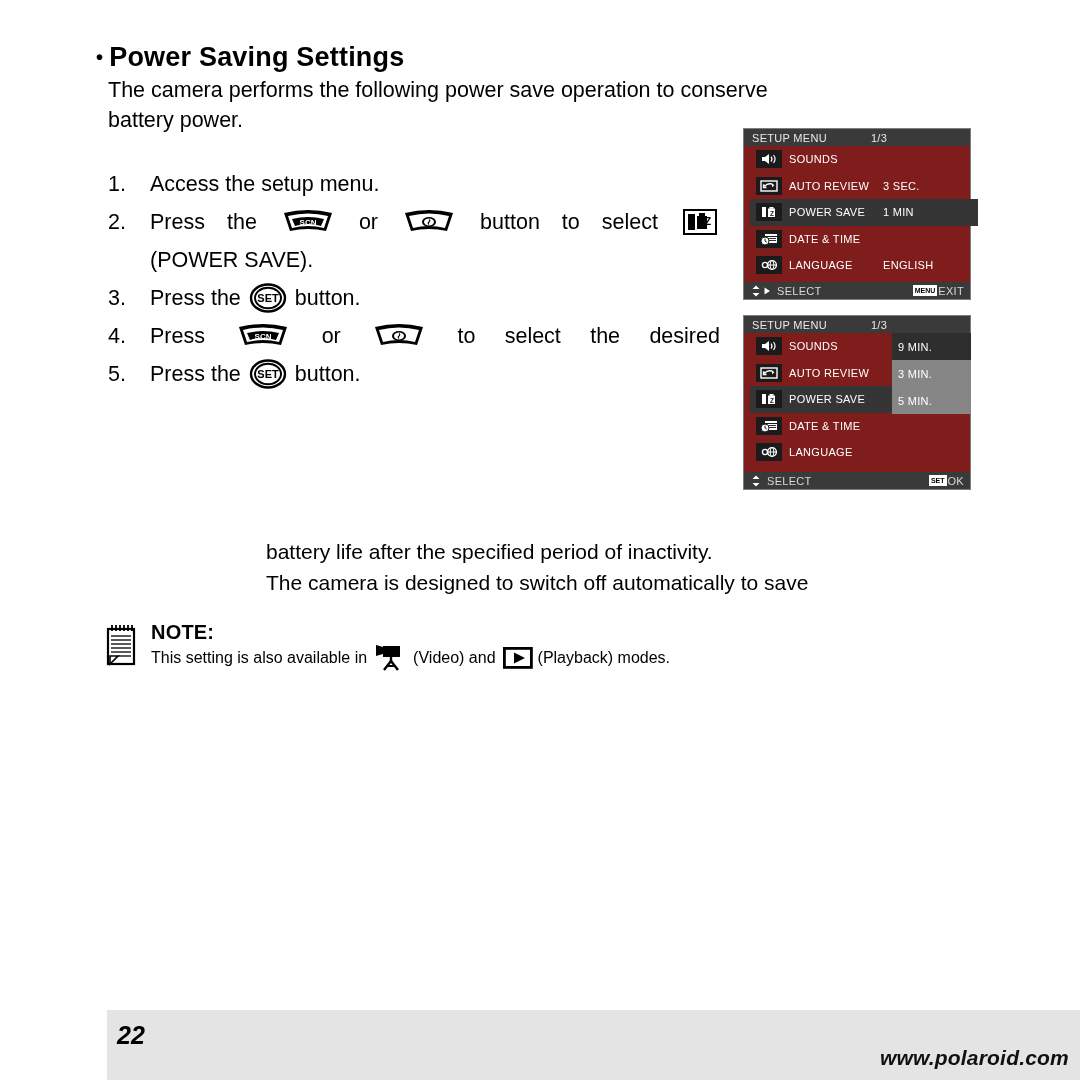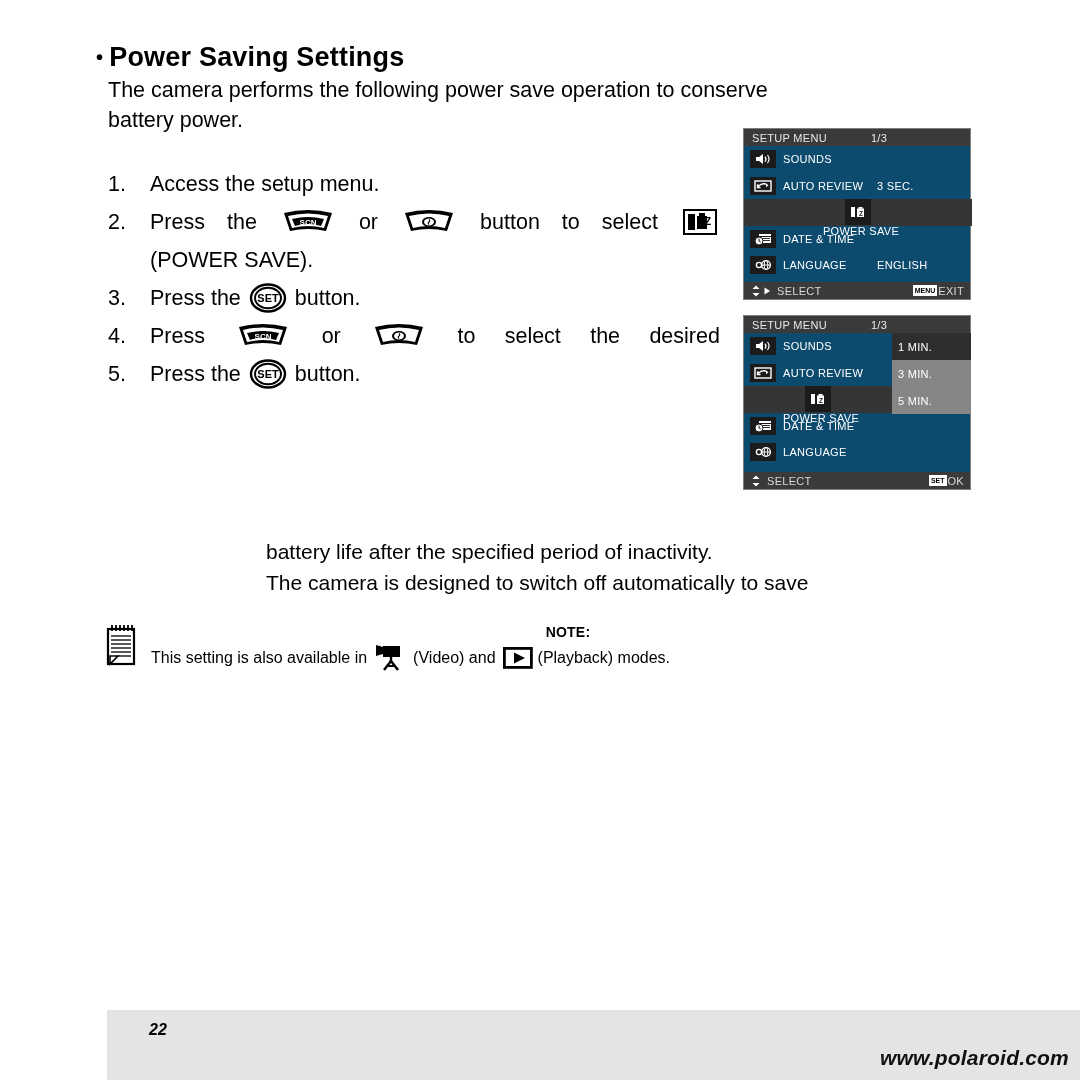--- a/index.html
+++ b/index.html
@@ -54,48 +54,48 @@
   .icon-powersave{
     display:inline-block;vertical-align:-7px;
     width:34px;height:28px;margin:0 3px;
   }
   .icon-powersave svg{display:block;}
 
   
   .lcd{
     position:absolute;
     width:228px;
-    background:#0c4a6e;
+    background:#7f1d1d;
     border:1px solid #7d7d7d;
     font-size:11px;
     color:#ffffff;
     box-sizing:border-box;
   }
   #lcd1{left:743px;top:128px;height:172px;}
   #lcd2{left:743px;top:315px;height:175px;}
 
   .lcd-title{
     height:17px;background:#3a3a3a;color:#e9e9e9;
     display:flex;align-items:center;
     font-size:11px;letter-spacing:.3px;
     padding-left:8px;
   }
   .lcd-title .pg{margin-left:44px;}
 
   .lcd-body{position:relative;}
-  .lcd-rows{width:100%;}
+  .lcd-rows{width:100%;padding-left:6px;}
   .lcd-row{
     display:flex;align-items:center;
     height:26.5px;
     padding-left:6px;
     box-sizing:border-box;
   }
   #lcd1 .lcd-row{width:228px;}
   #lcd2 .lcd-row{width:148px;}
-  .lcd-row.sel{background:#353535;flex-direction:column;}
+  .lcd-row.sel{background:#353535;}
   .ricon{
     width:26px;height:18px;background:#1b1b1b;
     display:flex;align-items:center;justify-content:center;
     flex:0 0 26px;margin-right:7px;
   }
   .ricon svg{display:block;}
   .rlabel{
     flex:0 0 94px;letter-spacing:.3px;font-size:11px;color:#ffffff;
     white-space:nowrap;
   }
@@ -140,40 +140,39 @@
   }
   .minblock .desc{margin-left:158px;}
 
   
   .note{
     position:absolute;left:105px;top:620px;width:880px;
   }
   .note-icon{position:absolute;left:0;top:4px;width:32px;height:42px;}
   .note-icon svg{display:block;}
   .note-title{
-    margin-left:46px;font-size:14px;font-weight:bold;letter-spacing:.2px;
+    margin-left:46px;font-size:20px;font-weight:bold;letter-spacing:.2px;
     line-height:24px;
-    text-align:center;
   }
   .note-text{
     margin-left:46px;font-size:16px;line-height:28px;
     display:flex;align-items:center;flex-wrap:nowrap;white-space:nowrap;
   }
   .ic-video{display:inline-block;width:34px;height:26px;margin:0 5px 0 7px;vertical-align:-5px;}
   .ic-play{display:inline-block;width:30px;height:22px;margin:0 5px 0 7px;vertical-align:-3px;}
   .ic-video svg,.ic-play svg{display:block;}
 
   
   .footer{
     position:absolute;left:107px;top:1010px;width:973px;height:70px;
     background:#e4e4e4;
   }
   .footer .pageno{
     position:absolute;left:10px;top:11px;
-    font-size:16px;font-style:italic;font-weight:bold;margin-left:32px;
+    font-size:25px;font-style:italic;font-weight:bold;
   }
   .footer .ftitle{
     position:absolute;right:11px;top:8px;
     font-size:21px;font-style:italic;font-weight:bold;
     color:#111;letter-spacing:.2px;
   }
   .footer .furl{
     position:absolute;right:11px;top:36px;
     font-size:21px;font-style:italic;font-weight:bold;
     color:#111;letter-spacing:.2px;
@@ -452,21 +451,21 @@
               <circle cx="13" cy="7" r="4.4" fill="none" stroke="#fff" stroke-width="1.4"></circle>
               <ellipse cx="13" cy="7" rx="1.9" ry="4.4" fill="none" stroke="#fff" stroke-width="1"></ellipse>
               <line x1="8.8" y1="7" x2="17.4" y2="7" stroke="#fff" stroke-width="1"></line>
             </svg>
           </span>
           <span class="rlabel">LANGUAGE</span>
         </div>
       </div>
 
       <div class="submenu">
-        <div class="sub-item sel">1 MIN.</div>
+        <div class="sub-item sel">9 MIN.</div>
         <div class="sub-item">3 MIN.</div>
         <div class="sub-item">5 MIN.</div>
       </div>
     </div>
 
     <div class="lcd-foot">
       <span class="arrows">
         <svg viewBox="0 0 12 12" width="12" height="12">
           <path d="M6 0.5 L9.5 4 H2.5 Z" fill="#fff"></path>
           <path d="M6 11.5 L9.5 8 H2.5 Z" fill="#fff"></path>

